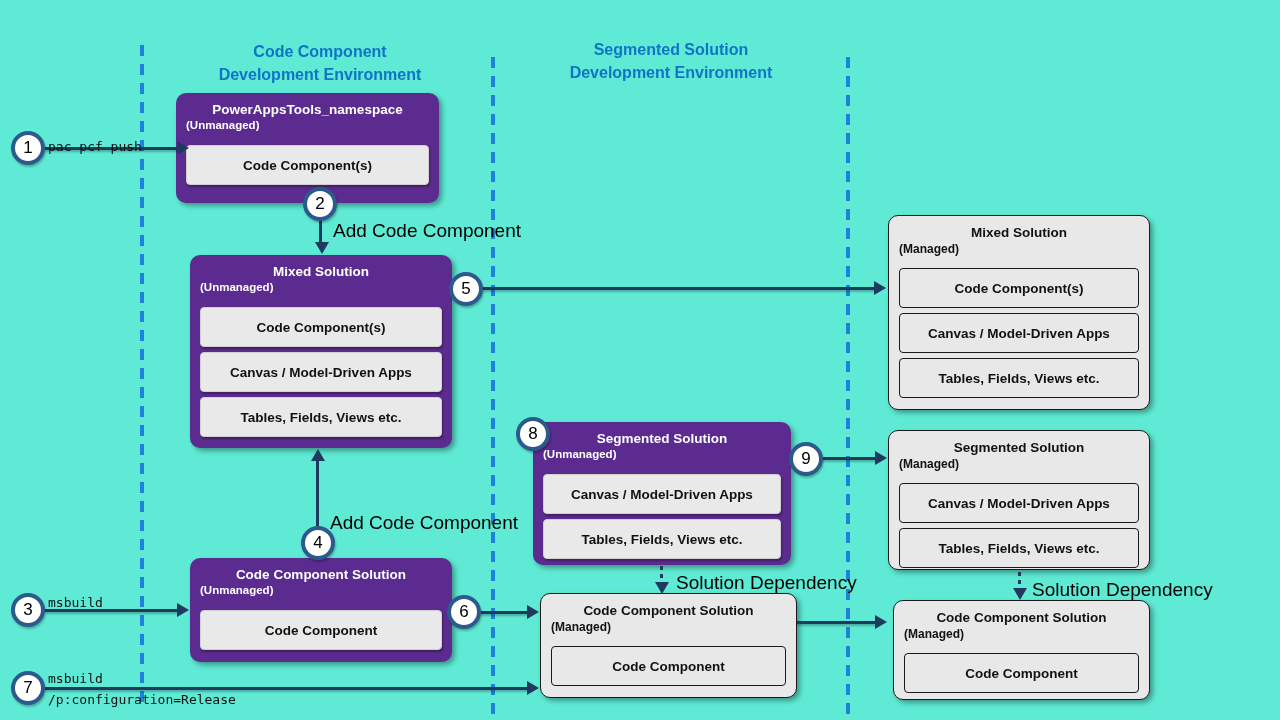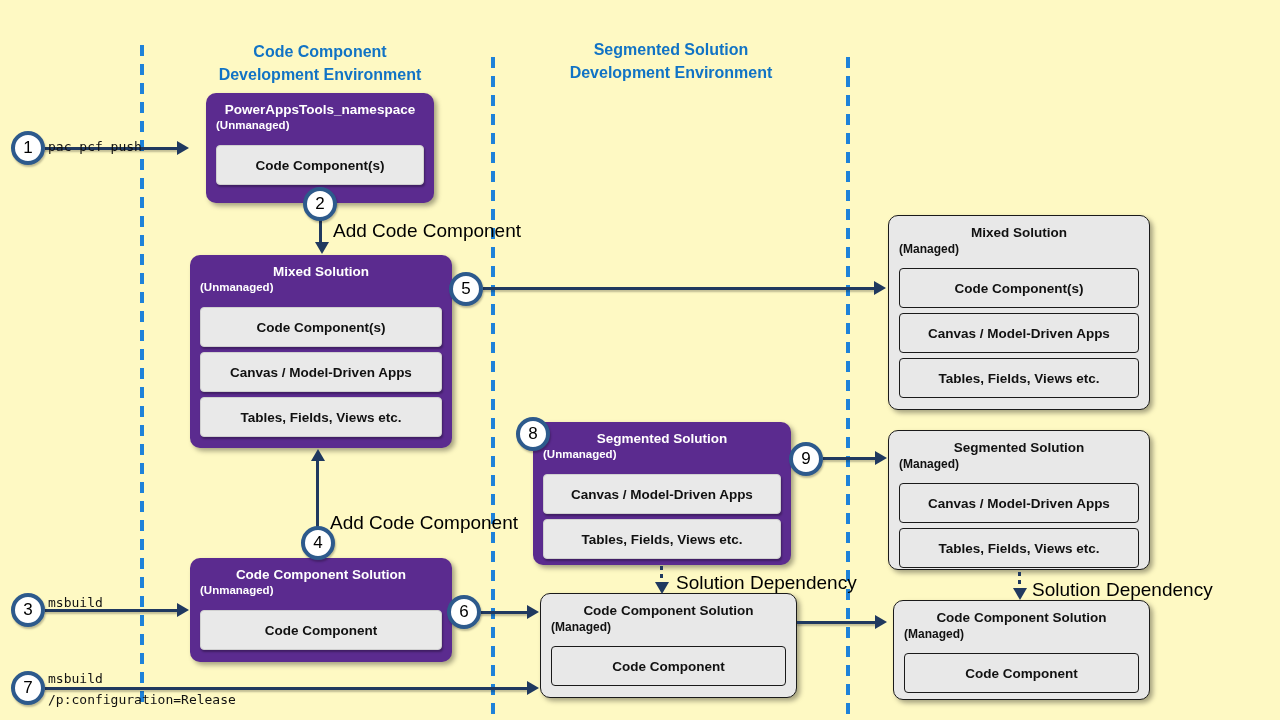--- a/index.html
+++ b/index.html
@@ -5,21 +5,21 @@
   :root{
     --purple:#5B2B8F;
     --hdr-blue:#1173C5;
     --dash-blue:#1E82D9;
     --navy:#20395F;
     --circle-border:#2D5A8C;
     --boxgray:#E8E8E8;
   }
   html,body{margin:0;padding:0;background:#fff;}
   #stage{
-    position:relative;width:1280px;height:720px;background:#fef9c3;overflow:hidden;
+    position:relative;width:1280px;height:720px;background:#5eead4;overflow:hidden;
     font-family:"Liberation Sans",sans-serif;
   }
   
   .col-header{
     position:absolute;width:320px;text-align:center;color:var(--hdr-blue);
     font-weight:bold;font-size:16px;line-height:23px;
   }
   
   .vdash{
     position:absolute;width:4px;
@@ -94,21 +94,21 @@
 
   <div class="col-header" style="left:160px;top:40px">
     <div>Code Component</div>
     <div>Development Environment</div>
   </div>
   <div class="col-header" style="left:511px;top:38px">
     <div>Segmented Solution</div>
     <div>Development Environment</div>
   </div>
 
-  <div class="pbox" style="left:206px;top:93px;width:228px;height:110px">
+  <div class="pbox" style="left:176px;top:93px;width:263px;height:110px">
     <div class="pbox-title">PowerAppsTools_namespace</div>
     <div class="pbox-sub">(Unmanaged)</div>
     <div class="pitem">Code Component(s)</div>
   </div>
 
   <div class="pbox" style="left:190px;top:255px;width:262px;height:193px">
     <div class="pbox-title">Mixed Solution</div>
     <div class="pbox-sub">(Unmanaged)</div>
     <div class="pitem">Code Component(s)</div>
     <div class="pitem">Canvas / Model-Driven Apps</div>

